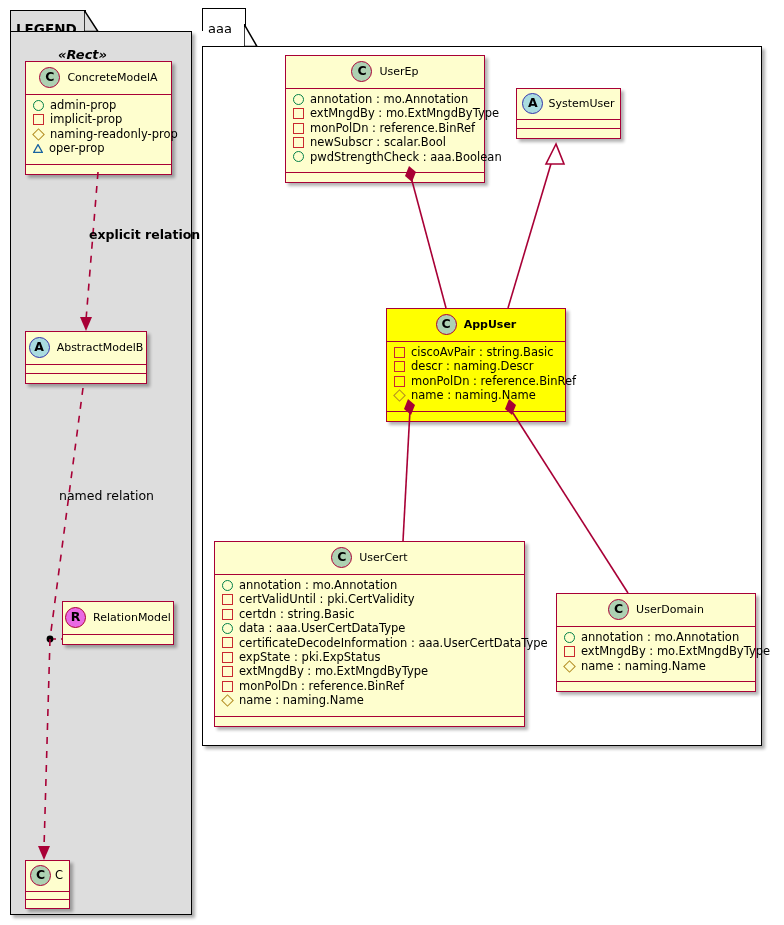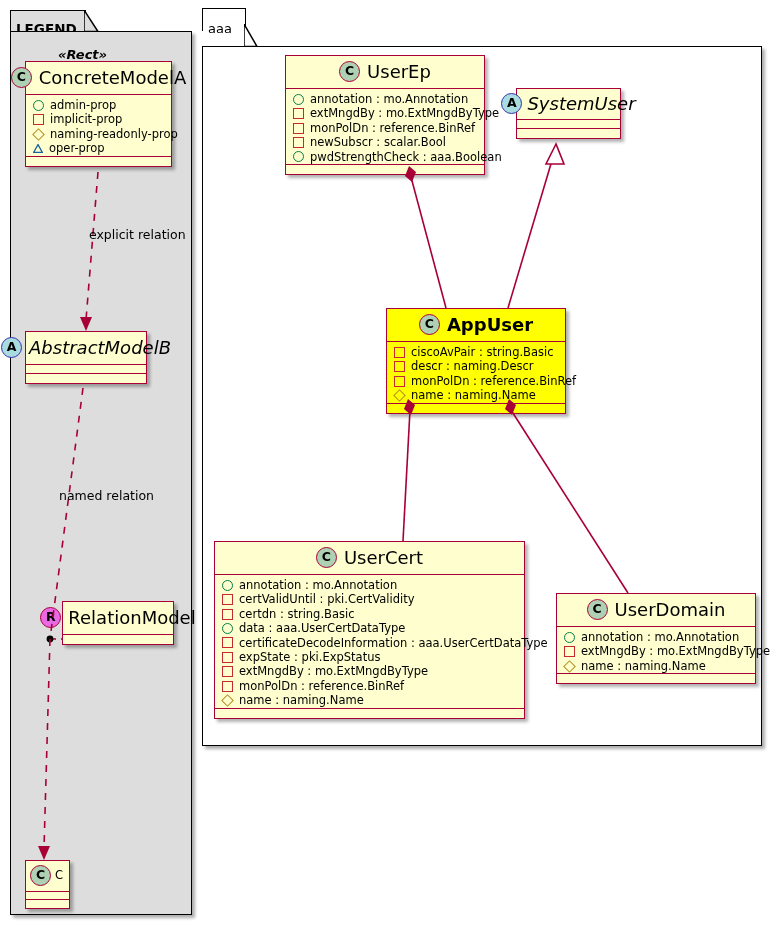--- a/index.html
+++ b/index.html
@@ -21,24 +21,24 @@
   .frame-tab .tab-text{font-size:13px;color:#000;line-height:1;white-space:nowrap;}
   .frame-tab.legend-tab .tab-text{font-weight:bold;font-size:13.5px;}
 
   
   .cls{position:absolute;background:#FEFECE;border:1.4px solid #A80036;
        box-sizing:border-box;box-shadow:3px 3px 3px rgba(0,0,0,.30);
        overflow:visible;}
   .cls.hl{background:#FFFF00;}
   .cls-head{display:flex;align-items:center;justify-content:center;
             gap:7px;padding:5px 10px 6px 10px;border-bottom:1.4px solid #A80036;}
-  .cls-title{font-size:18px;color:#000000;white-space:nowrap;line-height:1;}
+  .cls-title{font-size:11px;color:#000000;white-space:nowrap;line-height:1;}
   .cls.hl .cls-title{font-weight:bold;}
-  .cls-title.abstract{font-style:italic;}
-  .cls-body{padding:3px 6px 0 7px;border-bottom:1.4px solid #A80036;}
+  .cls-title.abstract{}
+  .cls-body{padding:3px 6px 8px 7px;border-bottom:1.4px solid #A80036;}
   .cls-body.empty{height:8px;padding:0;}
   .cls-foot{height:9px;}
   .attr{display:flex;align-items:center;gap:6px;font-size:11.5px;
         color:#000000;line-height:14.4px;white-space:nowrap;}
 
   
   .badge{width:19px;height:19px;border-radius:50%;display:inline-flex;
          align-items:center;justify-content:center;font-size:12.5px;
          font-weight:bold;color:#000;flex:0 0 auto;line-height:1;}
   .badge.c{background:#ADD1B2;border:1.3px solid #A80036;}
@@ -291,16 +291,16 @@
     <line x1="553" y1="157" x2="508" y2="308" stroke="#A80036" stroke-width="1.6"></line>
     <polygon points="556,144 546,164 564,164" fill="#FFFFFF" stroke="#A80036" stroke-width="1.6"></polygon>
 
     <line x1="410" y1="410" x2="403" y2="541" stroke="#A80036" stroke-width="1.6"></line>
     <polygon points="408,399 415,405 411,415 404,409" fill="#A80036"></polygon>
 
     <line x1="511" y1="410" x2="628" y2="593" stroke="#A80036" stroke-width="1.6"></line>
     <polygon points="509,399 516,405 512,415 505,409" fill="#A80036"></polygon>
   </svg>
 
-  <div class="edge-label" style="left:89px;top:227px;">explicit relation</div>
+  <div class="edge-label" style="left:89px;top:227px;font-weight:bold;">explicit relation</div>
   <div class="edge-label" style="left:59px;top:468px;margin-top:20px;">named relation</div>
 
 </div>
 
 </body></html>

